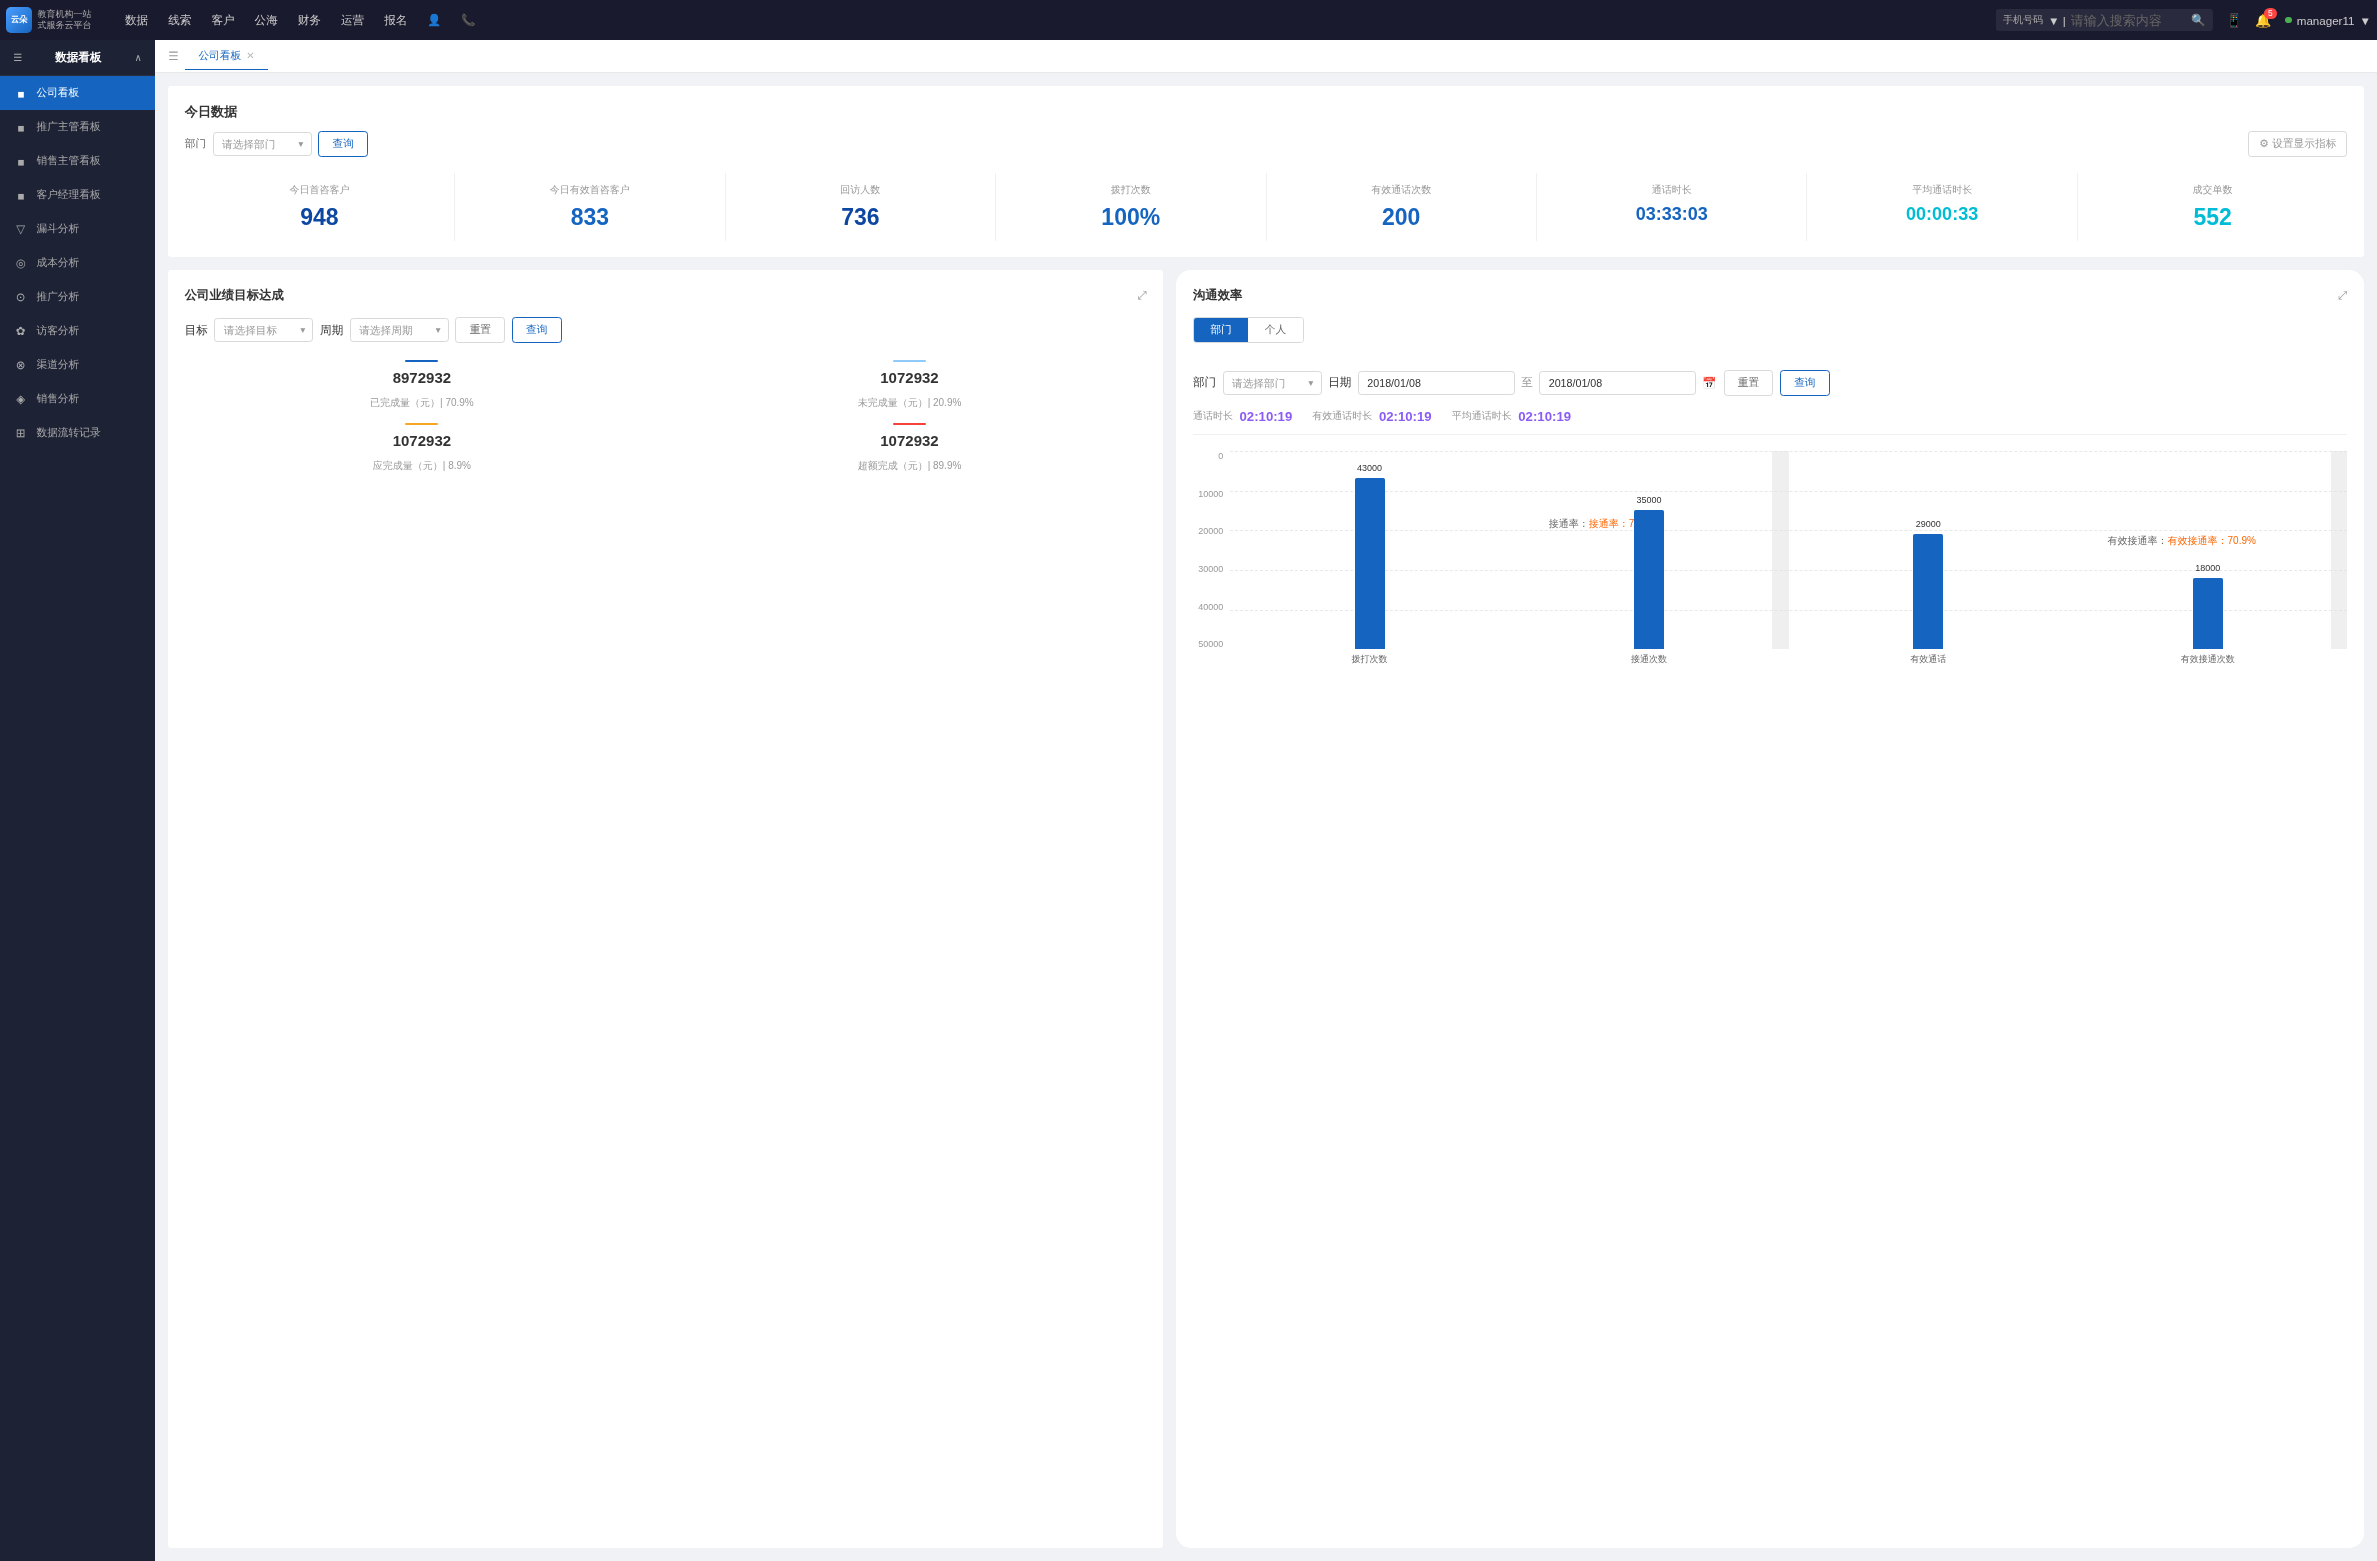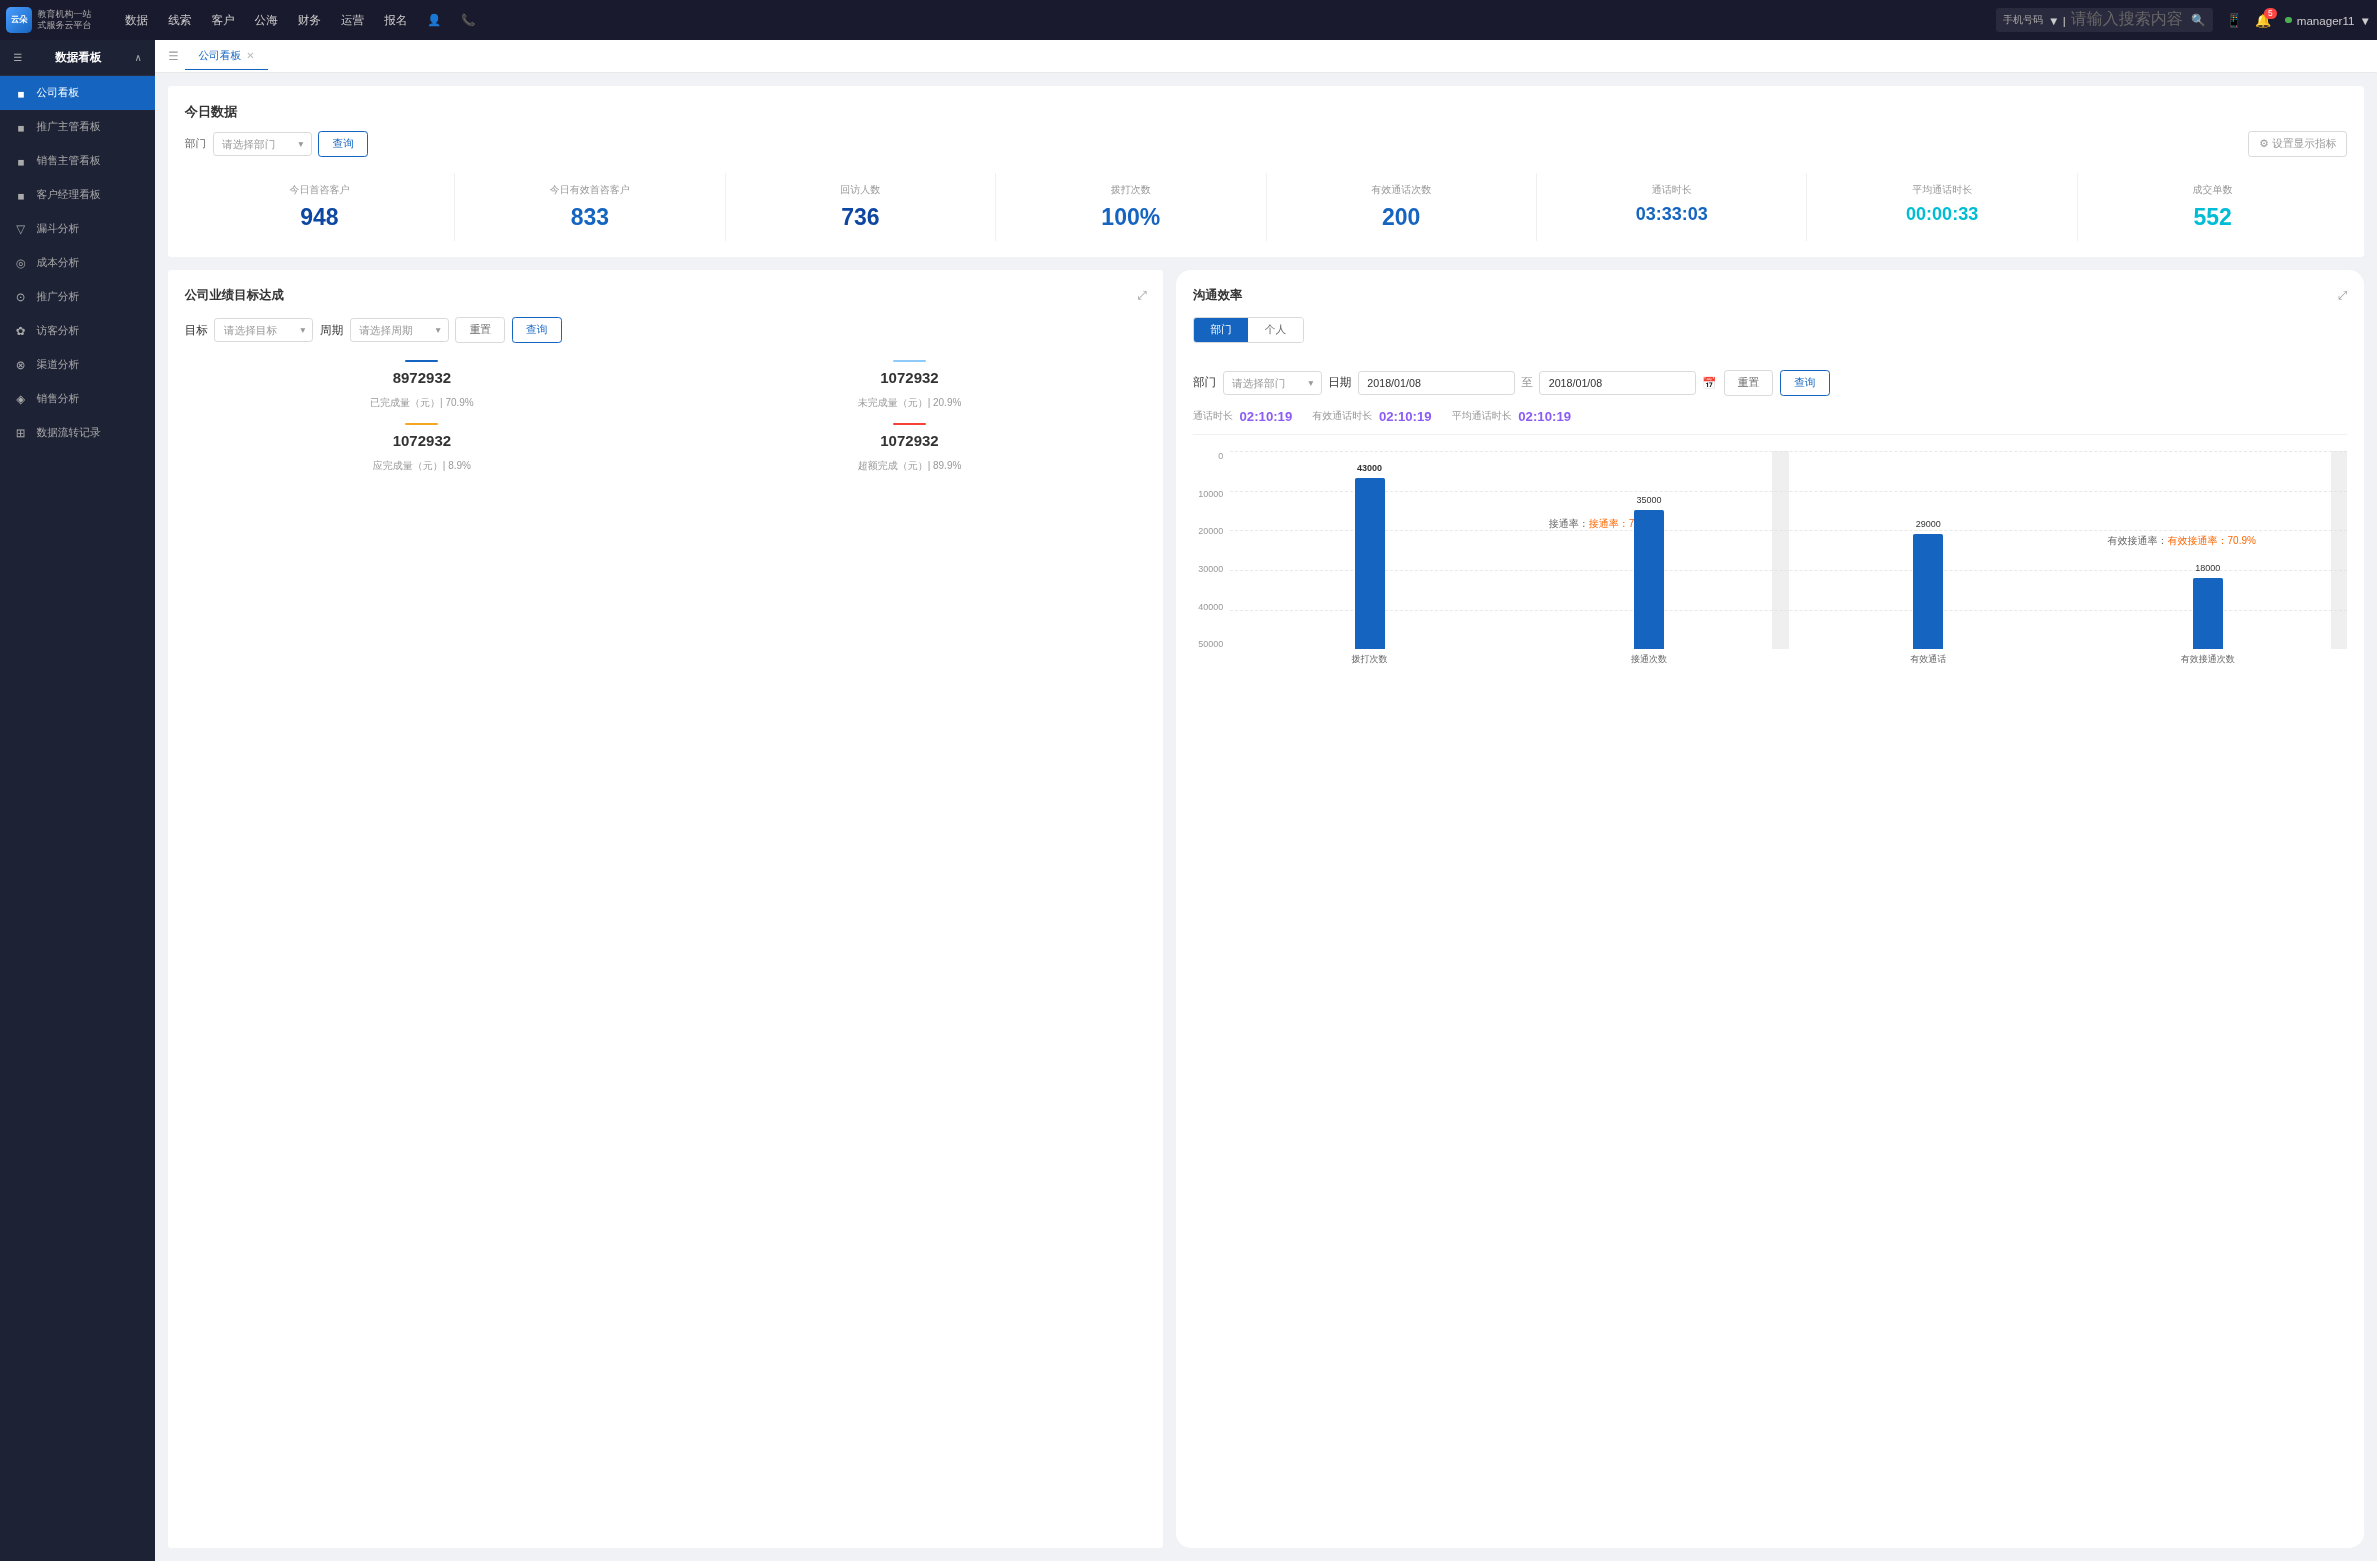--- a/index.html
+++ b/index.html
@@ -8,21 +8,21 @@
     
     .top-nav { background: #1a1a2e; color: #ccc; display: flex; align-items: center; height: 40px; padding: 0 6px; flex-shrink: 0; gap: 20px; }
     .logo { display: flex; align-items: center; gap: 5px; color: white; font-size: 10px; min-width: 99px; }
     .logo-icon { width: 26.4px; height: 26.4px; background: linear-gradient(135deg, #4a9eff, #1565c0); border-radius: 5px; display: flex; align-items: center; justify-content: center; color: white; font-weight: bold; font-size: 8.3px; }
     .logo-text { font-size: 9px; color: #aaa; line-height: 1.2; }
     .nav-items { display: flex; gap: 20px; flex: 1; }
     .nav-item { color: #ccc; cursor: pointer; font-size: 11.6px; padding: 3.3px 0; }
     .nav-right { display: flex; align-items: center; gap: 13.2px; margin-left: auto; }
     .search-box { display: flex; align-items: center; background: #2a2a3e; border-radius: 3.3px; padding: 3.3px 6.6px; gap: 5px; }
     .search-dropdown { color: #aaa; font-size: 10px; cursor: pointer; }
-    .search-input { background: transparent; border: none; outline: none; color: #ccc; font-size: 16px; width: 116px; font-family: Liberation Mono, monospace; }
+    .search-input { background: transparent; border: none; outline: none; color: #ccc; font-size: 13px; width: 116px; }
     .search-input::placeholder { color: #666; }
     .search-btn { color: #aaa; cursor: pointer; }
     .nav-icon { color: #ccc; cursor: pointer; font-size: 13.2px; position: relative; }
     .badge { position: absolute; top: -5px; right: -5px; background: #ff4444; color: white; border-radius: 8.3px; font-size: 8.3px; padding: 0.8px 3.3px; min-width: 13.2px; text-align: center; }
     .user-info { display: flex; align-items: center; gap: 5px; color: #ccc; cursor: pointer; }
     .online-dot { width: 6.6px; height: 6.6px; background: #4caf50; border-radius: 50%; }
 
     
     .main-layout { display: flex; flex: 1; overflow: hidden; }
 
@@ -389,21 +389,21 @@
 
                 <div style="position:absolute; left:0; right:0; top:0; height:198px; pointer-events:none;">
                   <div style="position:absolute; left:0; right:0; top:0; border-top:0.8px dashed #e8e8e8;"></div>
                   <div style="position:absolute; left:0; right:0; top:20%; border-top:0.8px dashed #e8e8e8;"></div>
                   <div style="position:absolute; left:0; right:0; top:40%; border-top:0.8px dashed #e8e8e8;"></div>
                   <div style="position:absolute; left:0; right:0; top:60%; border-top:0.8px dashed #e8e8e8;"></div>
                   <div style="position:absolute; left:0; right:0; top:80%; border-top:0.8px dashed #e8e8e8;"></div>
                 </div>
                 <div style="display:flex; align-items:flex-end; height:198px; gap:13.2px; padding:0 6.6px; position:relative;">
 
-                  <div style="display:flex;flex-direction:column;align-items:center;flex:1;height:198px;justify-content:flex-end;font-weight:bold;">
+                  <div style="display:flex;flex-direction:column;align-items:center;flex:1;height:198px;justify-content:flex-end;">
                     <div style="position:relative; width:30px;">
                       <span style="position:absolute;top:-15px;left:50%;transform:translateX(-50%);font-size:9px;color:#333;white-space:nowrap;">43000</span>
                       <div class="bar bar-blue" style="width:30px;height:171px;border-radius:1.7px 1.7px 0 0;"></div>
                     </div>
                   </div>
 
                   <div style="display:flex;flex-direction:column;align-items:center;flex:1;height:198px;justify-content:flex-end;position:relative;">
                     <div style="position:absolute;left:33px;top:66px;font-size:10px;color:#666;white-space:nowrap;">接通率：<span style="color:#ff6600;">接通率：70.9%</span></div>
                     <div style="position:relative; width:30px;">
                       <span style="position:absolute;top:-15px;left:50%;transform:translateX(-50%);font-size:9px;color:#333;white-space:nowrap;">35000</span>

